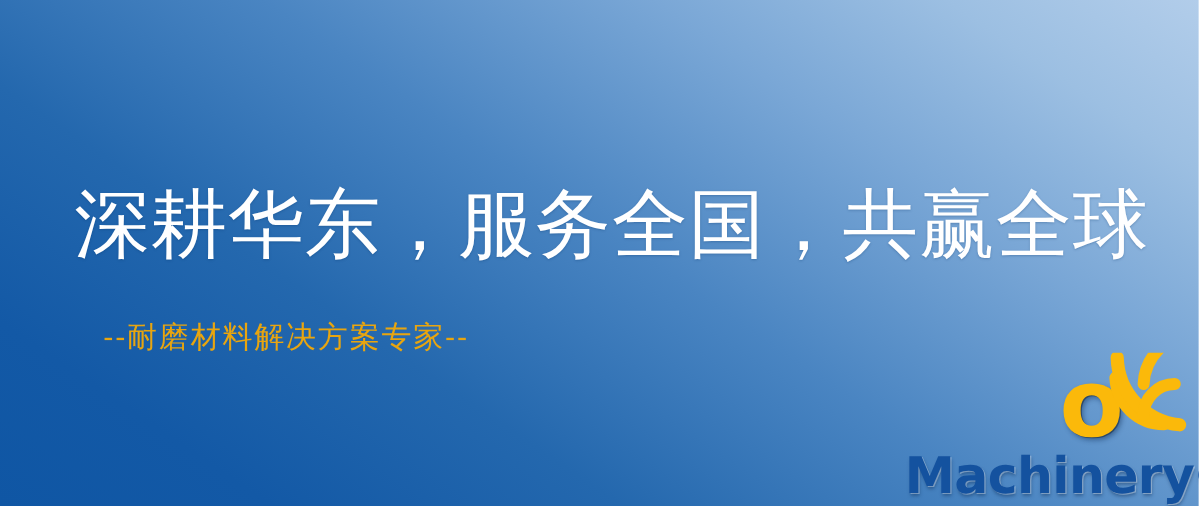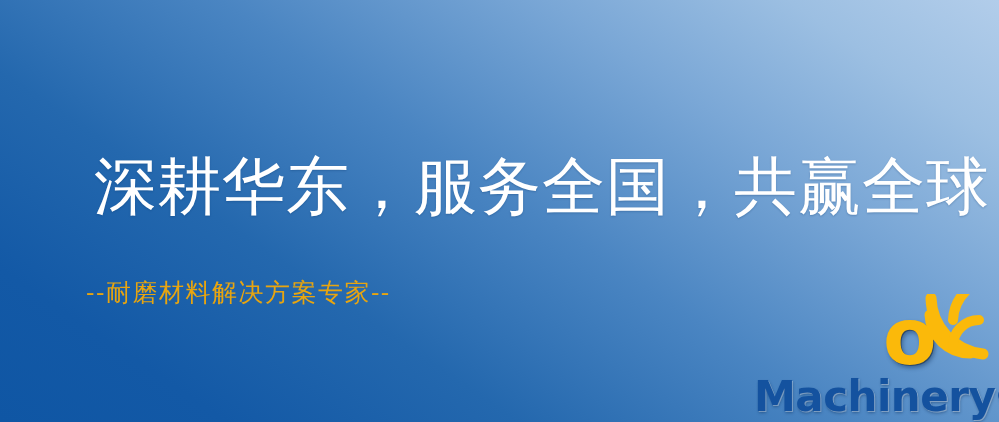--- a/index.html
+++ b/index.html
@@ -21,21 +21,21 @@
         #2468ae 32%,
         #4a85c2 52%,
         #7aa7d6 72%,
         #9cbfe2 87%,
         #b2cdea 100%);
   }
 
   
   #headline {
     position: absolute;
-    left: 94px;
+    left: 62px;
     top: 148px;
     width: 870px;
     color: #ffffff;
     font-family: "DejaVu Serif", "Liberation Serif", serif;
     font-size: 63px;
     line-height: 78px;
     letter-spacing: 1px;
     white-space: nowrap;
     text-shadow: 0 1px 2px rgba(8,50,100,0.28);
   }
@@ -44,21 +44,20 @@
   #subtitle {
     position: absolute;
     left: 86px;
     top: 264px;
     color: #e8a50f;
     font-family: "DejaVu Serif", "Liberation Serif", serif;
     font-size: 25px;
     line-height: 34px;
     letter-spacing: 1.5px;
     white-space: nowrap;
-    margin-top: 12px;
   }
 
   
   #logo {
     position: absolute;
     left: 744px;
     top: 296px;
     width: 252px;
     height: 124px;
   }

